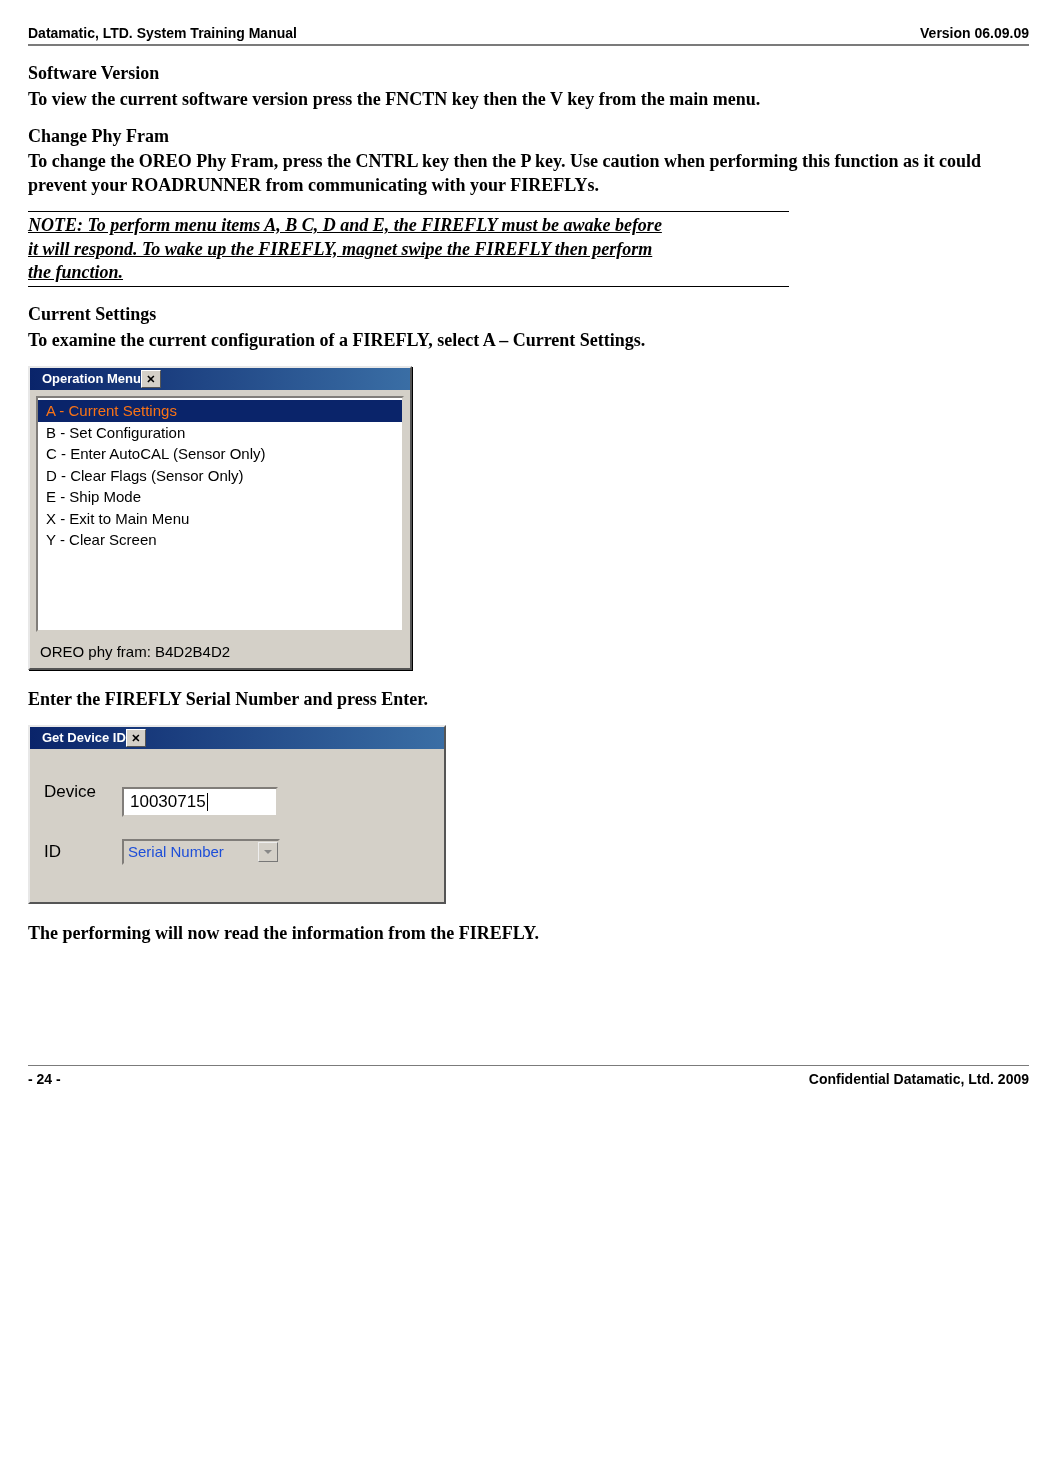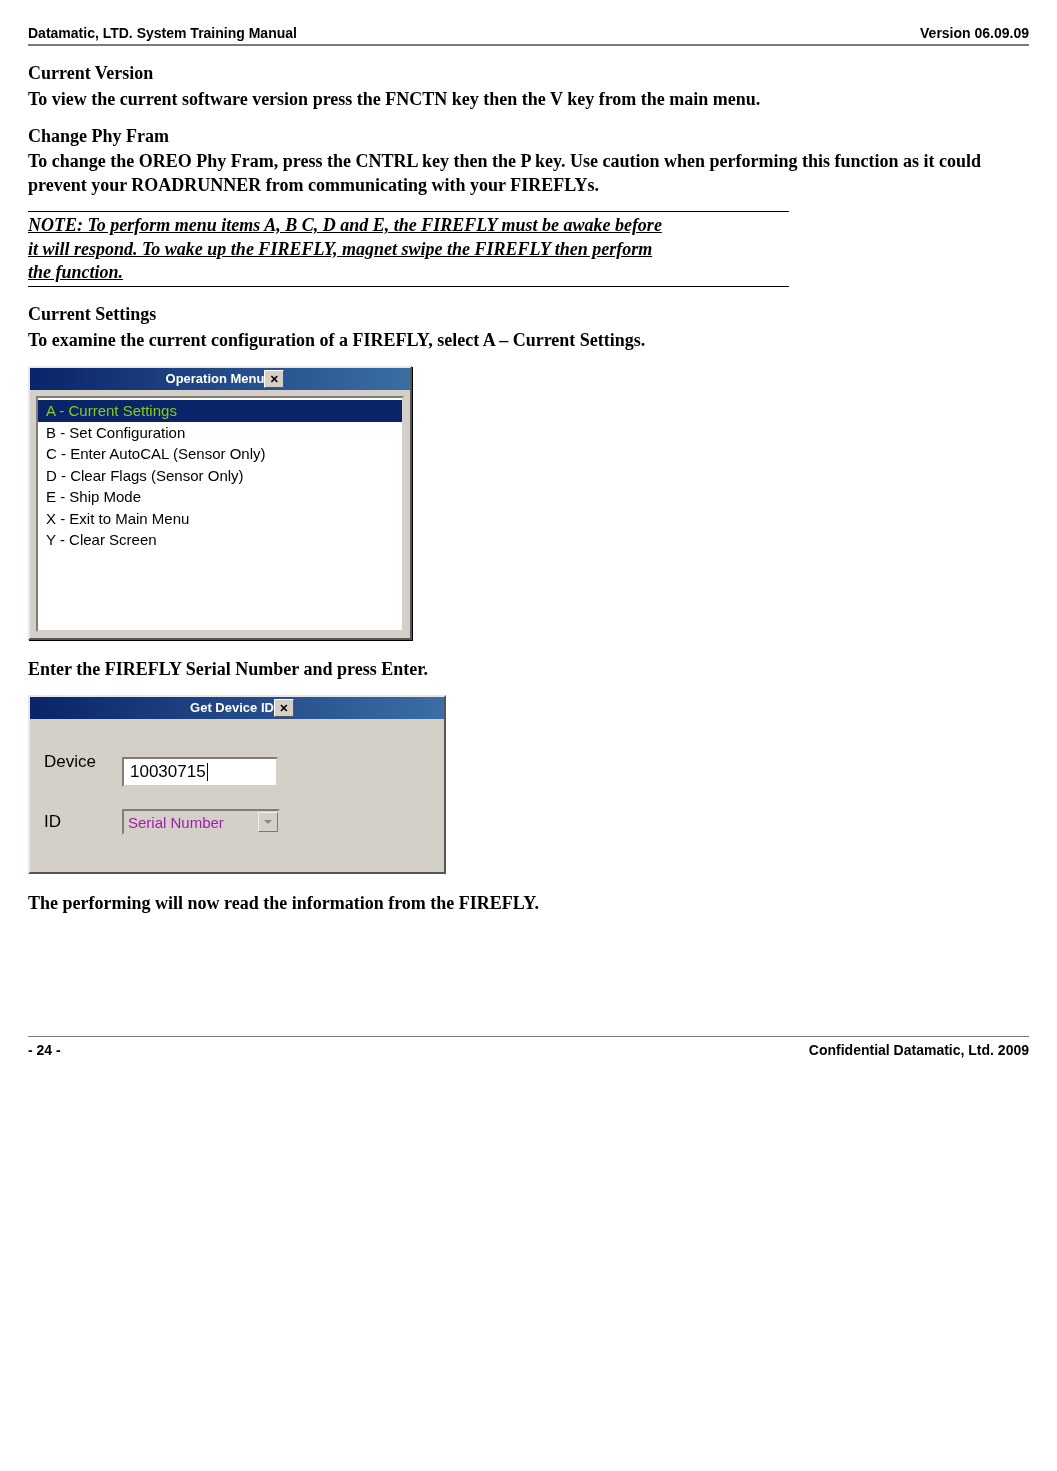--- a/index.html
+++ b/index.html
@@ -53,21 +53,21 @@
   font-family: Tahoma, Arial, sans-serif;
   font-size: 13px;
   box-shadow: 1px 1px 0 #000;
   margin: 10px 0 18px 0;
 }
 .titlebar {
   background: linear-gradient(to right, #0a246a, #3a6ea5);
   color: #fff;
   display: flex;
   align-items: center;
-  justify-content: center;
+  justify-content: flex-start;
   height: 22px;
   padding-left: 12px;
 }
 .titlebar-text { font-weight: bold; font-size: 13px; }
 .close-btn {
   width: 18px;
   height: 16px;
   background: #d4d0c8;
   border: 1px solid #fff;
   border-right-color: #555;
@@ -91,21 +91,21 @@
 }
 .listbox-inner { padding: 2px 0; }
 .list-item {
   font-family: Verdana, Tahoma, sans-serif;
   font-size: 15px;
   padding: 1px 8px 1px 8px;
   white-space: nowrap;
 }
 .selected {
   background: #0a246a;
-  color: #84cc16;
+  color: #f97316;
 }
 .footer-text {
   font-family: Verdana, Tahoma, sans-serif;
   font-size: 15px;
   padding: 4px 8px 6px 10px;
 }
 
 .win-frame2 {
   border: 2px solid #888;
   border-top-color: #e8e8e8;
@@ -150,21 +150,21 @@
   margin-left: 1px;
 }
 .combo {
   background: #d4d0c8;
   border: 2px inset #d4d0c8;
   width: 150px;
   height: 22px;
   display: flex;
   align-items: center;
   justify-content: space-between;
-  color: #a21caf;
+  color: #1d4ed8;
   font-size: 15px;
   padding-left: 4px;
 }
 .combo-btn {
   width: 18px;
   height: 18px;
   background: #d4d0c8;
   border: 1px solid #aaa;
   border-top-color: #eee;
   border-left-color: #eee;
@@ -196,21 +196,21 @@
 </head>
 <body>
 
 <div class="doc-header">
   <span>Datamatic, LTD. System Training  Manual</span>
   <span>Version 06.09.09</span>
 </div>
 <div class="header-rule"></div>
 
 <div class="section">
-  <p class="h-bold">Current Version</p>
+  <p class="h-bold">Software Version</p>
   <p>To view the current software version press the FNCTN key then the V key from the main menu.</p>
 </div>
 
 <div class="section">
   <p class="h-bold">Change Phy Fram</p>
   <p>To change the OREO Phy Fram, press the CNTRL key then the P key.  Use caution when performing this function as it could prevent your ROADRUNNER from communicating with your FIREFLYs.</p>
 </div>
 
 <div class="note-box">
   <p>NOTE: To perform menu items A, B C, D and E, the FIREFLY must be awake before</p>
@@ -234,20 +234,21 @@
     <div class="listbox-inner">
       <div class="list-item selected">A - Current Settings</div>
       <div class="list-item">B - Set Configuration</div>
       <div class="list-item">C - Enter AutoCAL (Sensor Only)</div>
       <div class="list-item">D - Clear Flags (Sensor Only)</div>
       <div class="list-item">E - Ship Mode</div>
       <div class="list-item">X - Exit to Main Menu</div>
       <div class="list-item">Y - Clear Screen</div>
     </div>
   </div>
+  <div class="footer-text">OREO phy fram: B4D2B4D2</div>
 </div>
 
 <p class="para-block">Enter the FIREFLY Serial Number and press Enter.</p>
 
 <div class="win-frame2">
   <div class="titlebar">
     <span class="titlebar-text">Get Device ID</span>
     <div class="close-btn">
       <span>✕</span>
     </div>

